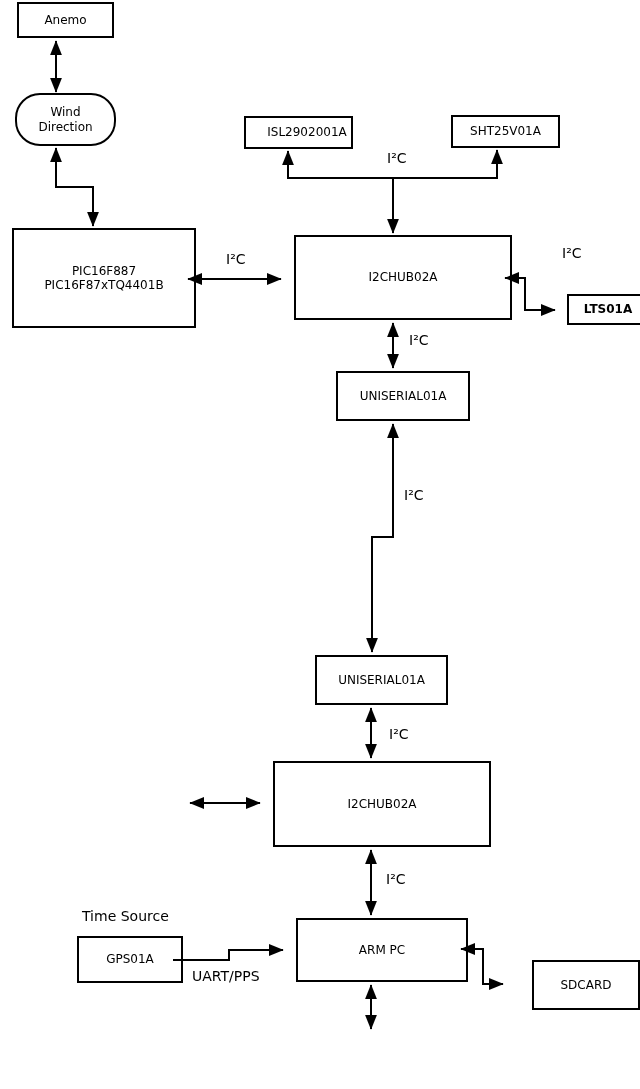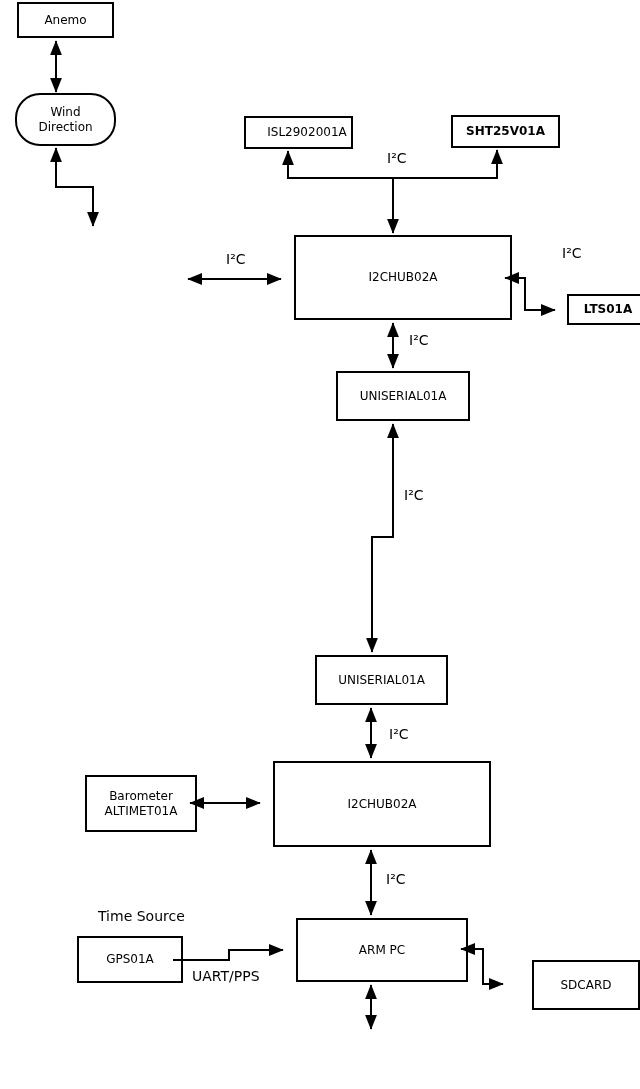--- a/index.html
+++ b/index.html
@@ -93,35 +93,35 @@
     <polyline points="461,949 483,949 483,984 503,984" marker-start="url(#arr)" marker-end="url(#arr)"></polyline>
 
     <polyline points="371,985 371,1029" marker-start="url(#arr)" marker-end="url(#arr)"></polyline>
   </svg>
 
   <div class="node" style="left:7px; top:2px; width:97px; height:36px;">Anemo</div>
 
   <div class="node" style="left:5px; top:93px; width:101px; height:53px;border-radius:25px;">Wind
 Direction</div>
 
+  <div class="node" style="left:2px; top:228px; width:184px; height:100px;">PIC16F887
+PIC16F87xTQ4401B</div>
 
   <div class="node" style="left:234px; top:116px; width:109px; height:33px;padding-left:17px;">ISL2902001A</div>
 
-  <div class="node" style="left:441px; top:115px; width:109px; height:33px;font-weight:bold;">SHT25V01A</div>
+  <div class="node" style="left:441px; top:115px; width:109px; height:33px;">SHT25V01A</div>
 
   <div class="node" style="left:284px; top:235px; width:218px; height:85px;">I2CHUB02A</div>
 
   <div class="node" style="left:557px; top:294px; width:82px; height:31px;font-weight:bold;">LTS01A</div>
 
   <div class="node" style="left:326px; top:371px; width:134px; height:50px;">UNISERIAL01A</div>
 
   <div class="node" style="left:305px; top:655px; width:133px; height:50px;">UNISERIAL01A</div>
 
-  <div class="node" style="left:75px; top:775px; width:112px; height:57px;">Barometer
-ALTIMET01A</div>
 
   <div class="node" style="left:263px; top:761px; width:218px; height:86px;">I2CHUB02A</div>
 
   <div class="node" style="left:286px; top:918px; width:172px; height:64px;">ARM PC</div>
 
   <div class="node" style="left:67px; top:936px; width:106px; height:47px;">GPS01A</div>
 
   <div class="node" style="left:522px; top:960px; width:108px; height:50px;">SDCARD</div>
 
 
@@ -132,17 +132,17 @@
   <div class="edge-label" style="left:562px; top:245px;">I²C</div>
 
   <div class="edge-label" style="left:409px; top:332px;">I²C</div>
 
   <div class="edge-label" style="left:404px; top:487px;">I²C</div>
 
   <div class="edge-label" style="left:389px; top:726px;">I²C</div>
 
   <div class="edge-label" style="left:386px; top:871px;">I²C</div>
 
-  <div class="edge-label" style="left:82px; top:908px;margin-left:16px;">Time Source</div>
+  <div class="edge-label" style="left:82px; top:908px;">Time Source</div>
 
   <div class="edge-label" style="left:192px; top:968px;">UART/PPS</div>
 
 </div>
 
 </body></html>

